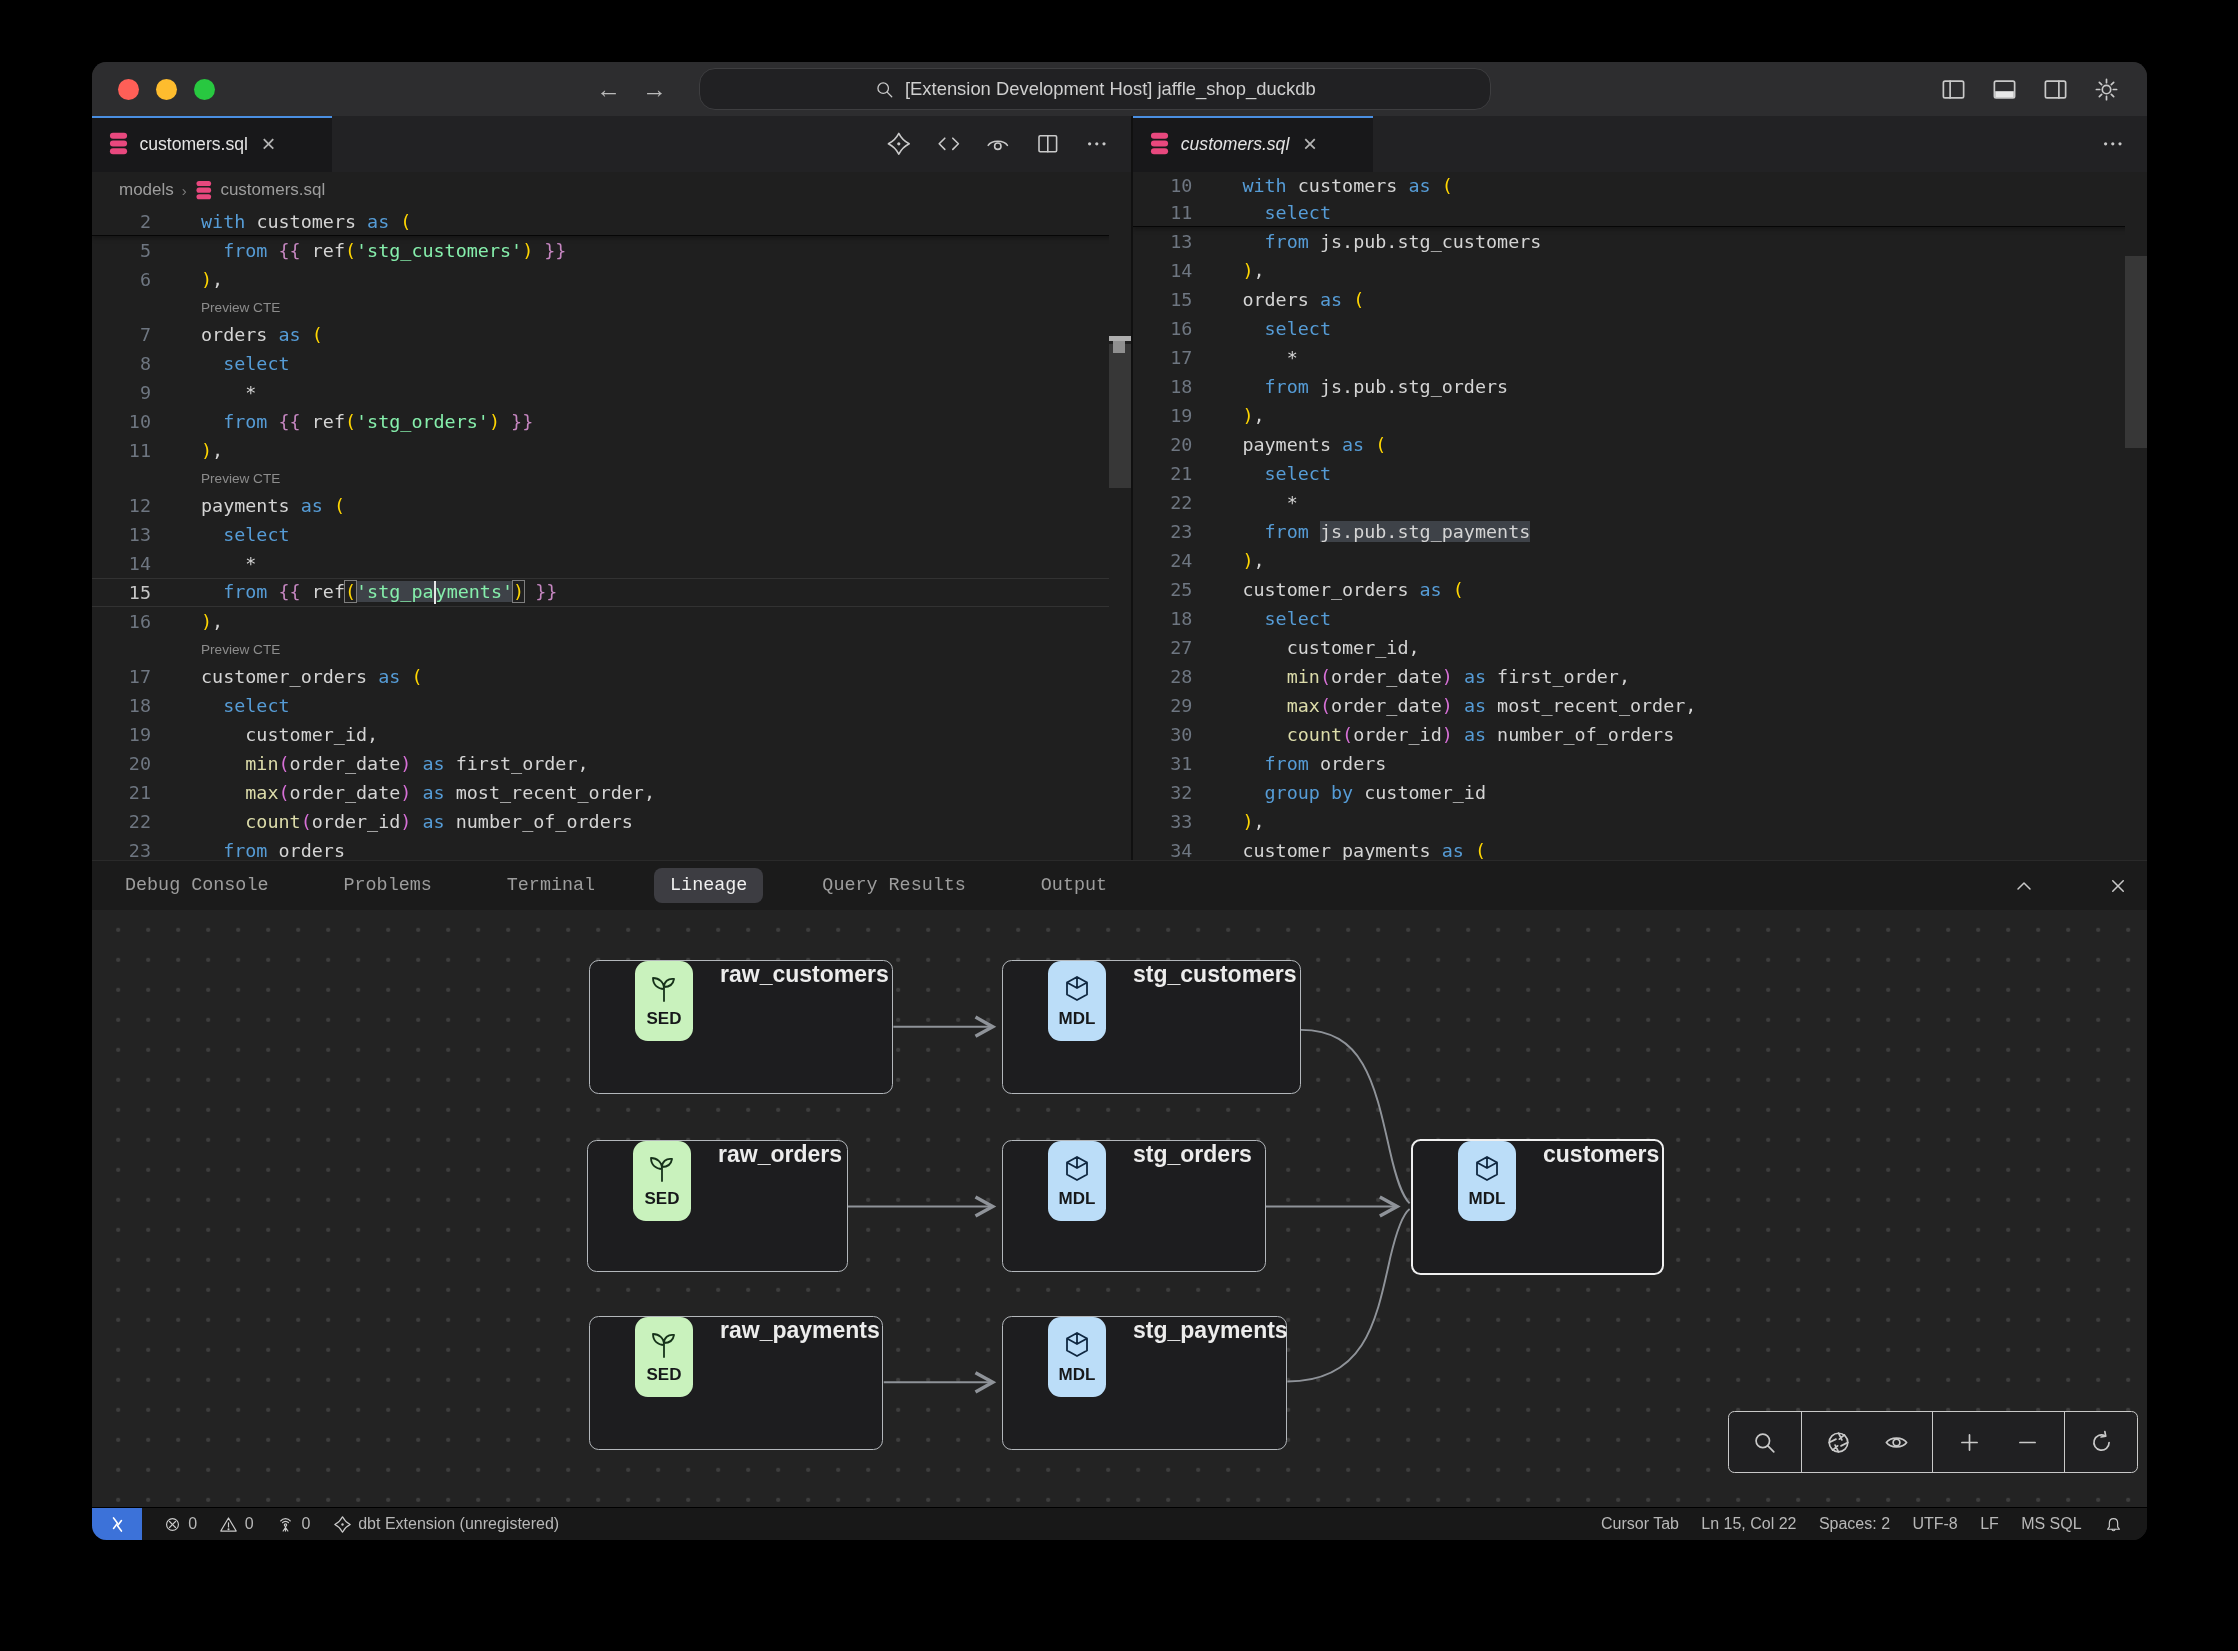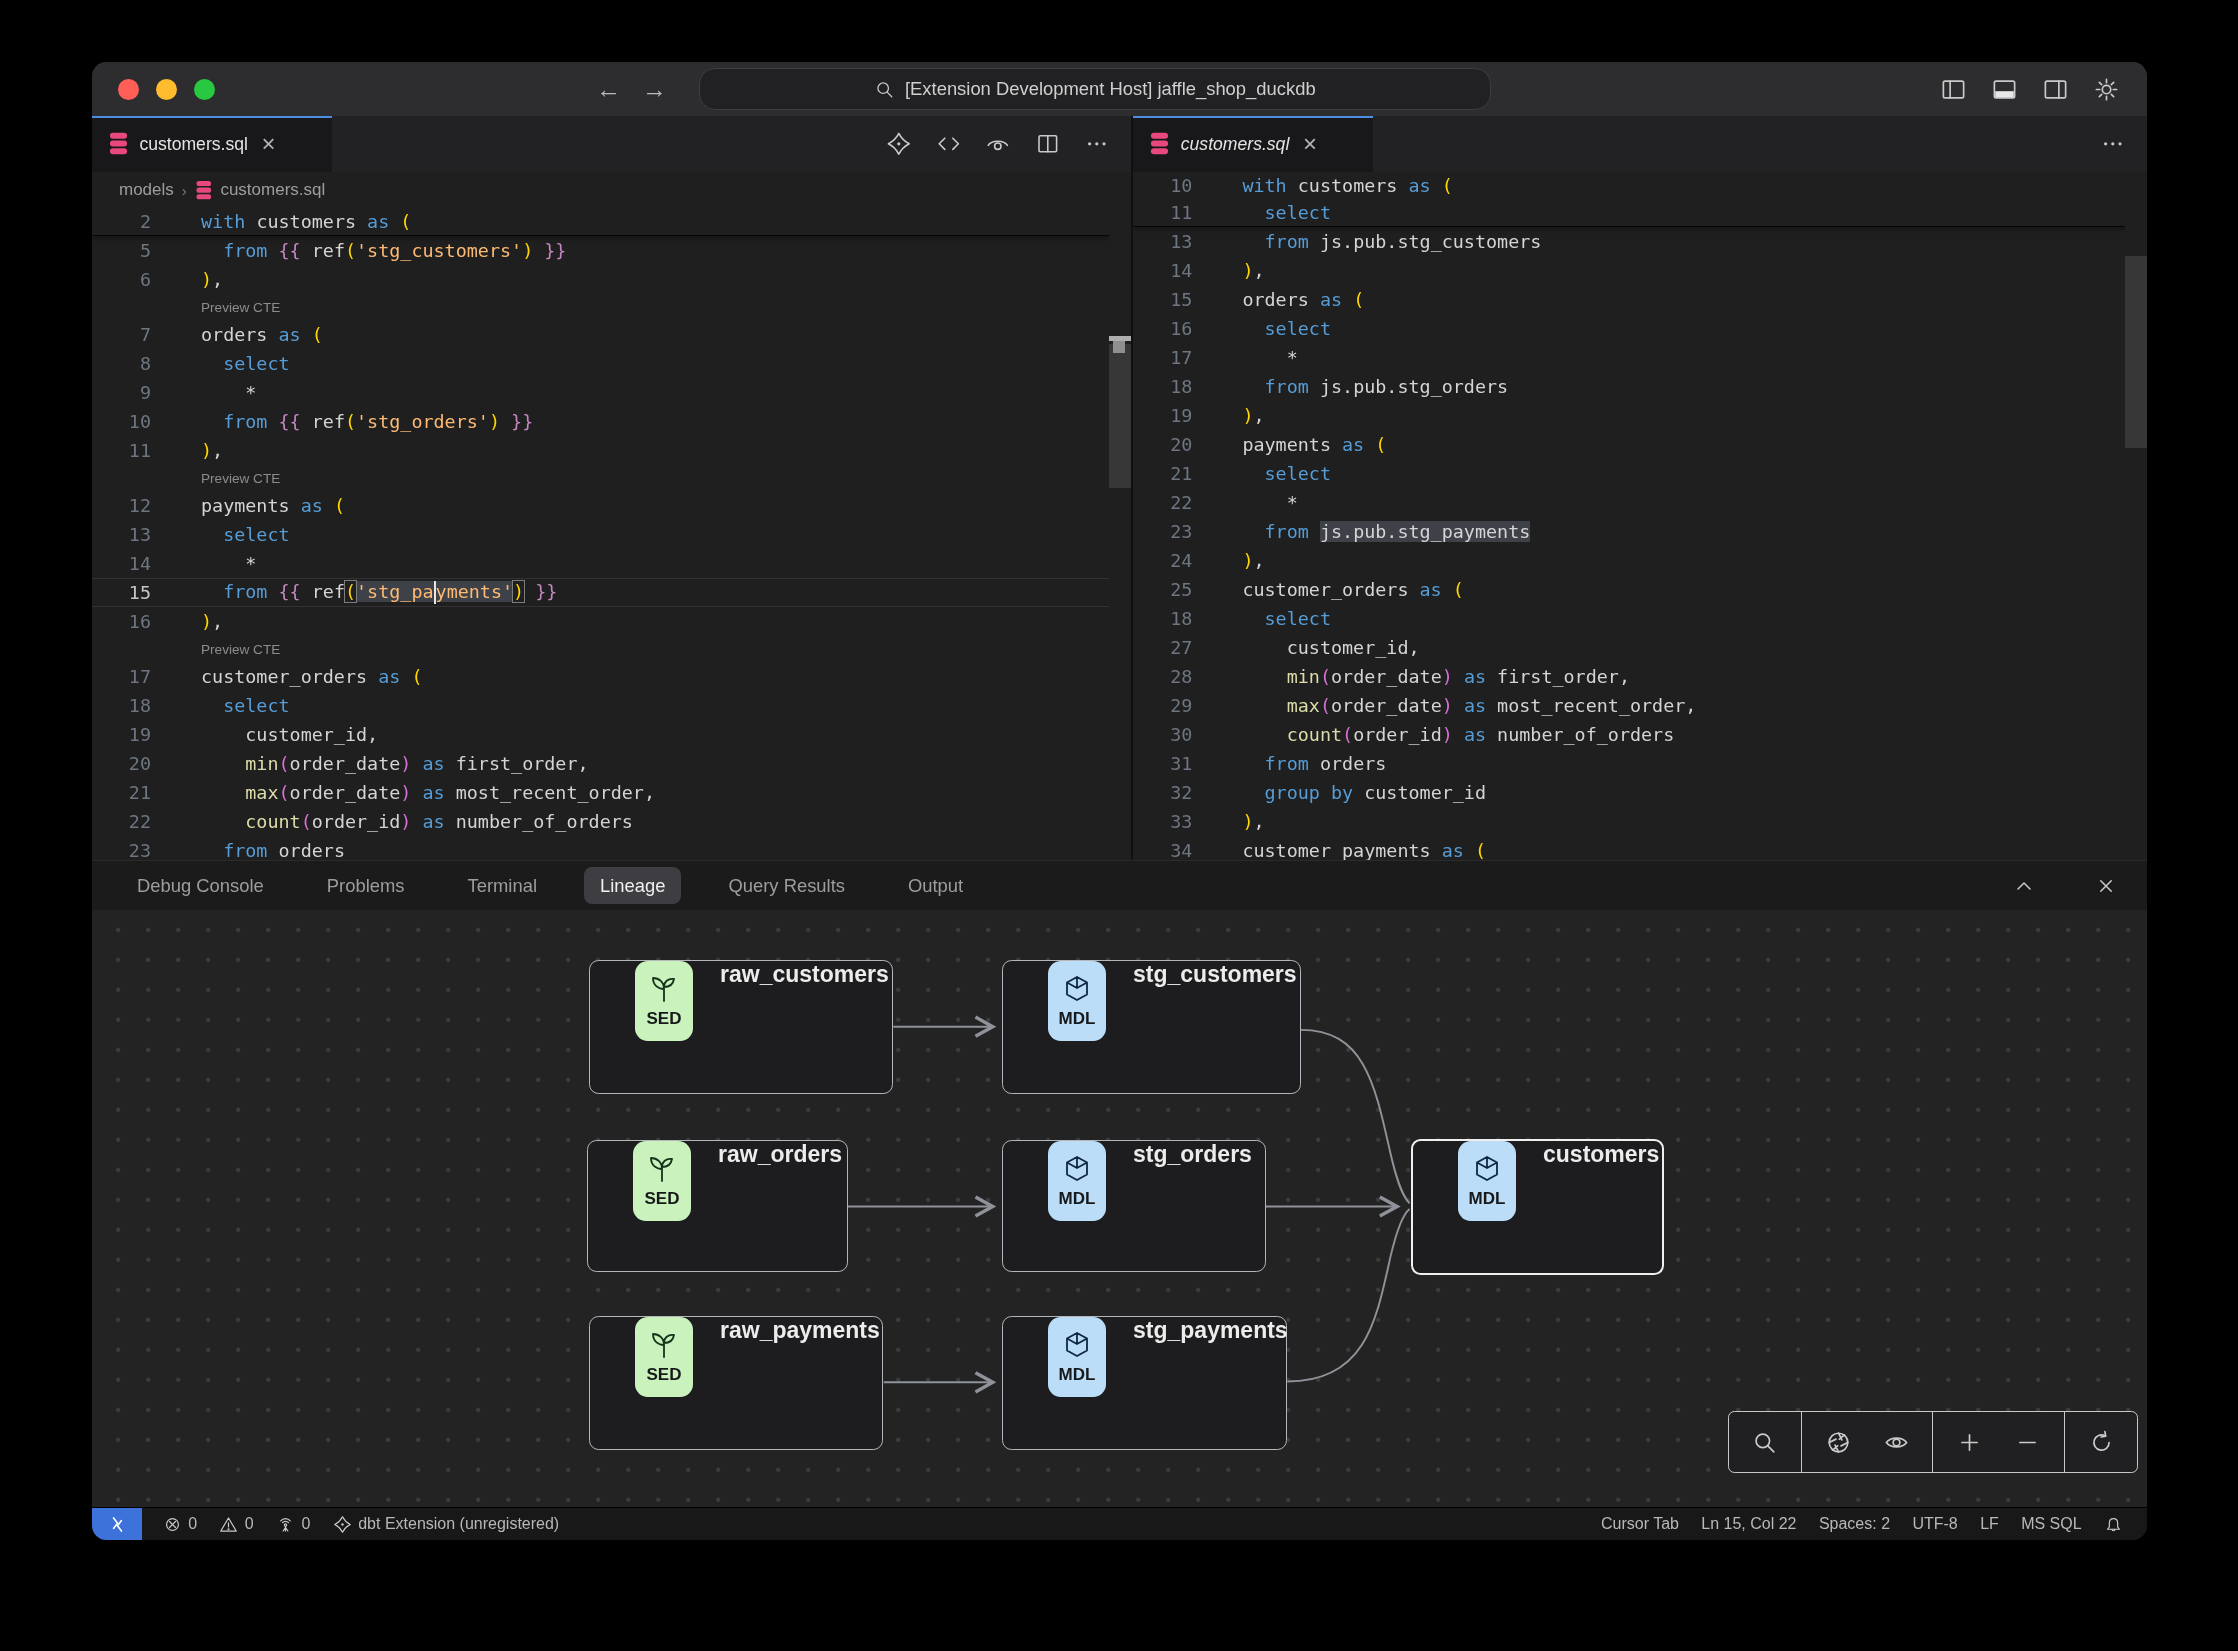--- a/index.html
+++ b/index.html
@@ -45,33 +45,33 @@
               font-family:"DejaVu Sans Mono", monospace; font-size:18.4px; }
   .sticky { border-bottom:1.6px solid #060606; box-shadow:0 3.2px 4.8px rgba(0,0,0,.35); position:relative; z-index:3; background:#1f1f1f; }
   .line { display:flex; height:29px; align-items:center; white-space:pre; }
   .sticky .line { height:27px; }
   .line .gut { width:80px; flex:0 0 auto; text-align:right; padding-right:21px; color:#6e7681; }
   .line.cur .gut { color:#c6c6c6; }
   .line .src { padding-left:29px; }
   .line.cur { box-shadow:inset 0 0.8px 0 #3a3a3a, inset 0 -0.8px 0 #3a3a3a; }
   .line.lens-row { height:26px; }
   .line .lens { padding-left:29px; color:#8c8c8c; font-family:"Liberation Sans",sans-serif; font-size:13.6px; }
-  .tk-kw{color:#569cd6}.tk-id{color:#d4d4d4}.tk-str{color:#fdba74}
+  .tk-kw{color:#569cd6}.tk-id{color:#d4d4d4}.tk-str{color:#86efac}
   .tk-jj{color:#c586c0}.tk-py{color:#ffd602}.tk-pp{color:#d670d6}.tk-fn{color:#dcdcaa}
   .tk.hl{background:#3e4248}
   .tk.box{outline:0.8px solid #7e7e7e; outline-offset:-0.8px}
   .tk-caret{display:inline-block;width:2px;height:23px;background:#e6e6e6;vertical-align:middle}
   .oruler { position:absolute; top:0; right:0; width:22.4px; bottom:0; background:#1f1f1f; z-index:4; }
   .oruler .slider { position:absolute; left:0; right:0; background:#4a4a4a; opacity:.55; }
   .oruler .cmark-bar { position:absolute; left:0; right:0; height:4.8px; background:#aeaeae; }
   .oruler .cmark-sq { position:absolute; left:4.8px; width:12px; height:12px; background:#8f8f8f; }
 
   
   .paneltabs { height:50px; background:#1b1b1b; border-top:0.8px solid #2a2a2a; display:flex;
-               align-items:center; gap:31px; padding:0 29px; flex:0 0 auto; }
+               align-items:center; gap:43px; padding:0 17px; flex:0 0 auto;font-family:Liberation Mono, monospace; }
   .ptab { color:#9d9d9d; font-size:18.4px; padding:7.2px 16px; border-radius:8px; }
   .ptab.active { color:#f0f0f0; background:#3d3d42; }
   .paneltabs .spacer { flex:1; }
   .paneltabs .icn { width:24px; height:24px; margin-left:27px; }
 
   .canvas { position:relative; height:597px; background:#232323; flex:0 0 auto; overflow:hidden;
             background-image:radial-gradient(circle,#3d3d3d 1.8px, transparent 2.4px);
             background-size:30px 30px; background-position:11.2px 4.8px; }
   .edges { position:absolute; inset:0; width:100%; height:100%; }
   .node { position:absolute; background:#1d1d1f; border:1.6px solid #b3b7bb; border-radius:9.6px;

